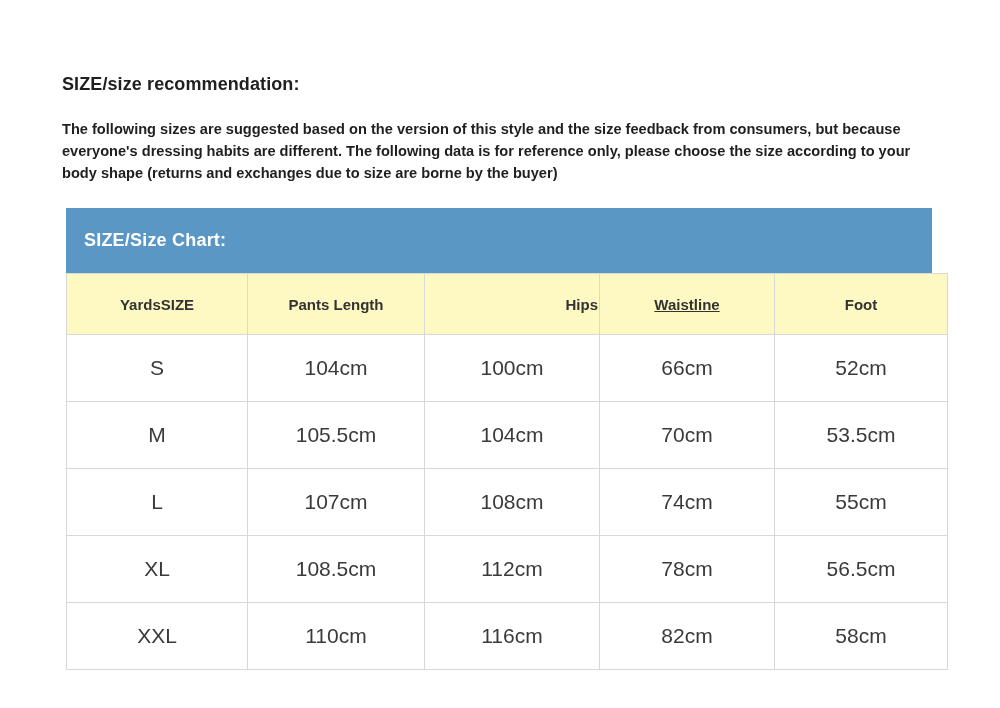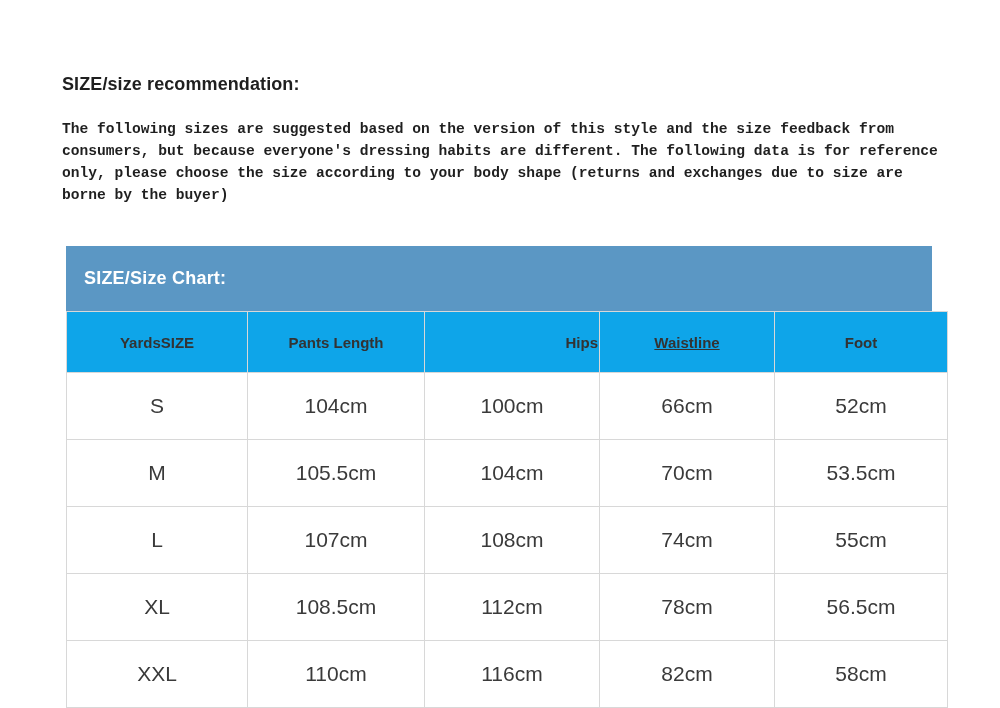--- a/index.html
+++ b/index.html
@@ -31,28 +31,26 @@
   }
   .intro-body {
     position: absolute;
     left: 62px;
     top: 118px;
     width: 880px;
     font-size: 14.6px;
     font-weight: bold;
     line-height: 22px;
     color: #1f1f1f;
-    font-family: Liberation Mono, monospace;
   }
   .chart-wrap {
     position: absolute;
     left: 66px;
     top: 208px;
     width: 866px;
-    margin-top: 38px;
   }
   .chart-header {
     background: #5b97c4;
     height: 65px;
     display: flex;
     align-items: center;
     padding-left: 18px;
     box-sizing: border-box;
   }
   .chart-header-title {
@@ -69,21 +67,21 @@
   table.size-table th,
   table.size-table td {
     border: 1px solid #d8d8d8;
     text-align: center;
     color: #333333;
   }
   table.size-table th {
     height: 58px;
     font-size: 15px;
     font-weight: bold;
-    background: #0ea5e9;
+    background: #fef9c3;
   }
   table.size-table th.col-yards { width: 178px; }
   table.size-table th.col-pants { width: 174px; text-align: center; }
   table.size-table th.col-hips  { width: 172px; text-align: right; }
   table.size-table th.col-waist { width: 172px; text-decoration: underline; }
   table.size-table th.col-foot  { width: 170px; }
   th.hips-head { font-size: 19px; }
   table.size-table td {
     height: 64px;
     font-size: 21px;

